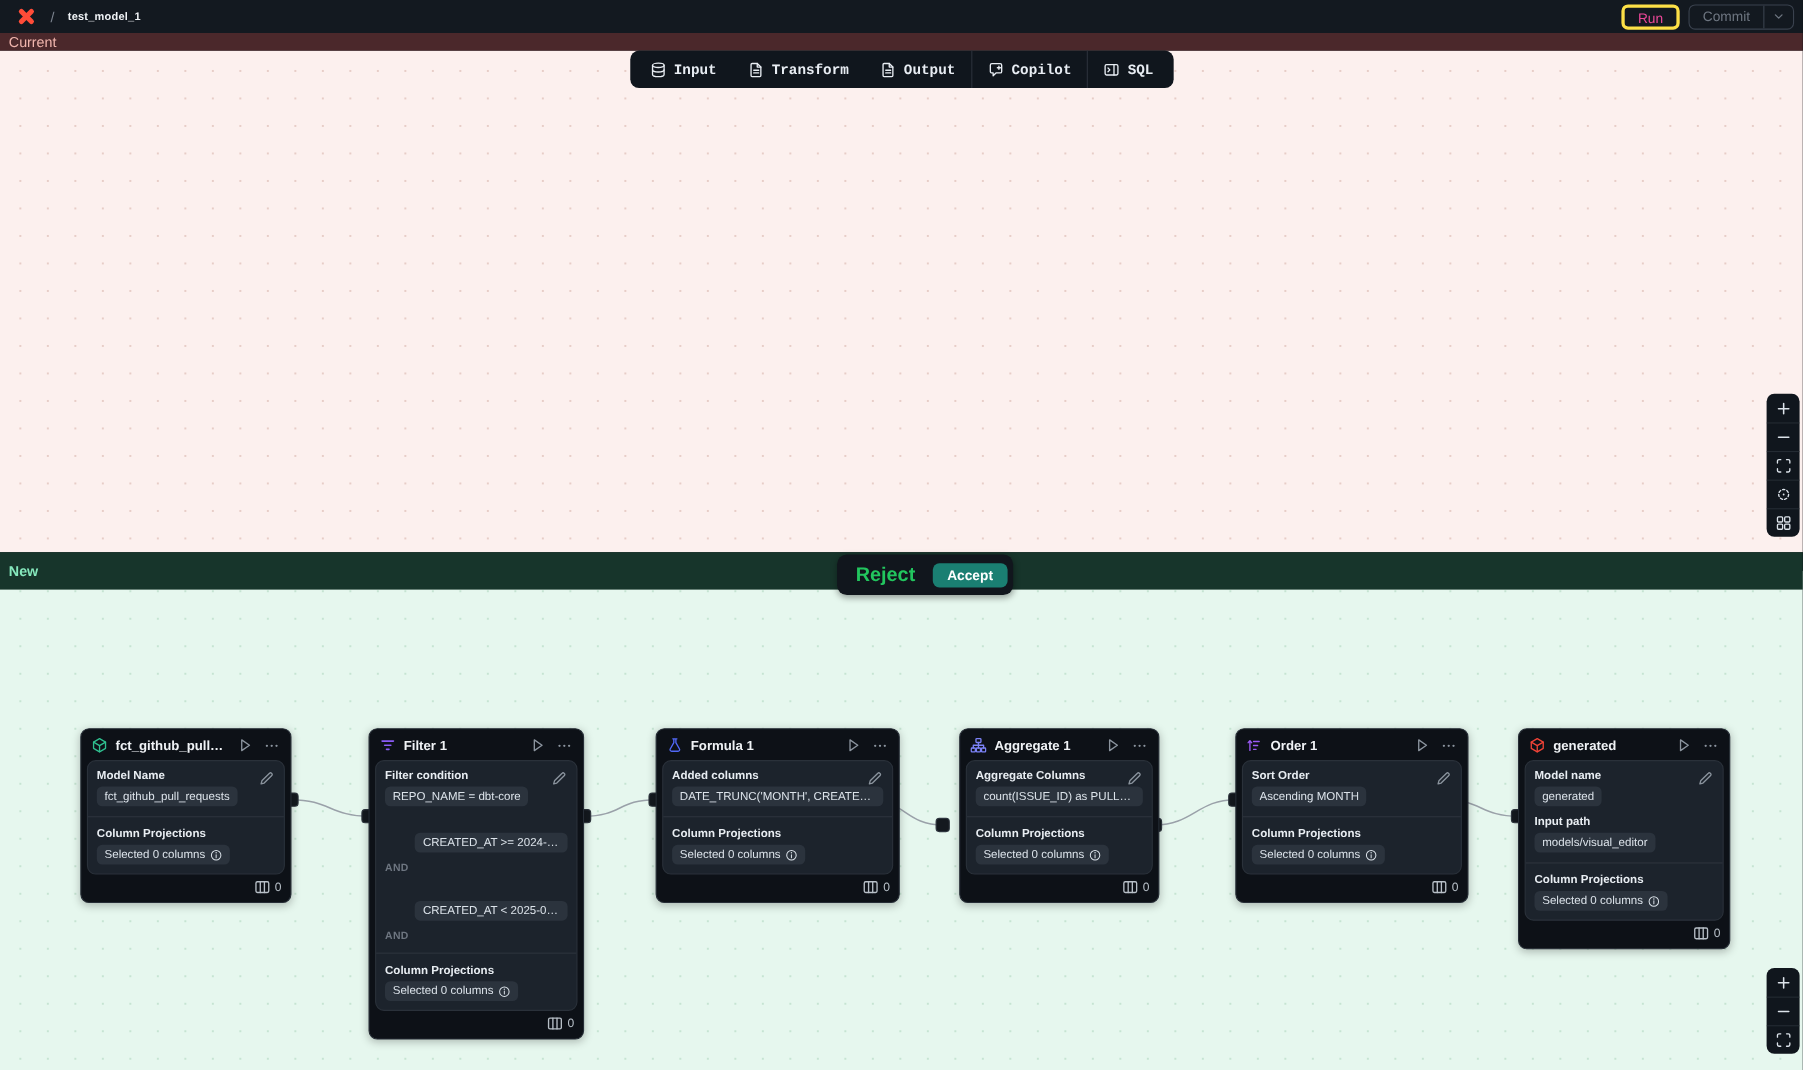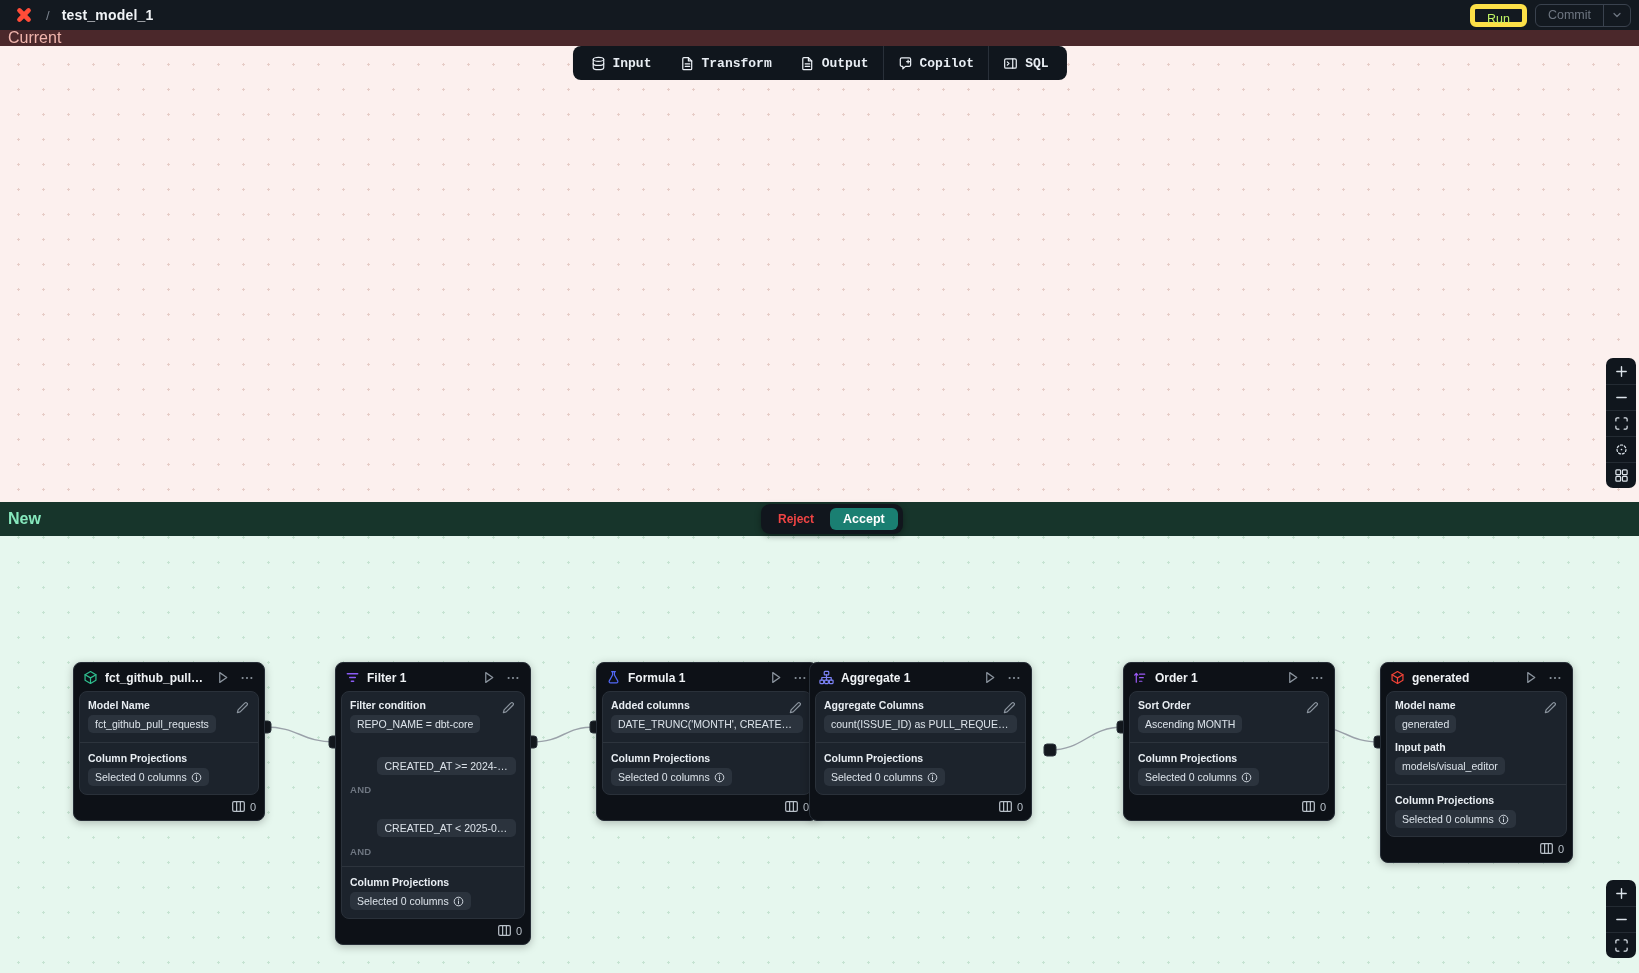--- a/index.html
+++ b/index.html
@@ -5,31 +5,31 @@
   * { box-sizing: border-box; margin: 0; padding: 0; }
   body { background: #0d1117; font-family: "Liberation Sans", sans-serif; }
   .app { position: relative; width: 1639px; height: 973px; overflow: hidden;
          background: #0d1117; color: #e6edf3; }
 
   
   .topbar { position: absolute; left: 0; top: 0; width: 100%; height: 30px;
             background: #131920; display: flex; align-items: center; padding: 0 8px 0 14px; z-index: 10; }
   .logo { display: inline-flex; margin-right: 12px; cursor: pointer; }
   .crumb-sep { color: #7d8590; font-size: 13px; margin-right: 12px; }
-  .doc-title { color: #f0f3f6; font-size: 14px; font-weight: 700; letter-spacing: .2px; }
+  .doc-title { color: #f0f3f6; font-size: 10px; font-weight: 700; letter-spacing: .2px; }
   .topbar-actions { margin-left: auto; display: flex; gap: 8px; align-items: center; }
-  .btn-ghost { background: transparent; border: 5px solid #fde047; border-radius: 6px;
-               color: #bef264; font-size: 12.5px; font-family: inherit; padding: 3px 12px; height: 23px; cursor: default; }
+  .btn-ghost { background: transparent; border: 3px solid #fde047; border-radius: 6px;
+               color: #ec4899; font-size: 12.5px; font-family: inherit; padding: 3px 12px; height: 23px; cursor: default; }
   .split { display: flex; border: 1px solid #3a424e; border-radius: 6px; overflow: hidden; height: 23px; }
   .split button { background: transparent; border: none; color: #6e7681; font-size: 12.5px;
                   font-family: inherit; padding: 3px 12px; cursor: default; display: flex; align-items: center; }
   .split .chev { border-left: 1px solid #3a424e; padding: 3px 7px; }
 
   
-  .diff-bar { position: absolute; left: 0; width: 100%; font-size: 16px; display: flex;
+  .diff-bar { position: absolute; left: 0; width: 100%; font-size: 13px; display: flex;
               align-items: center; padding-left: 8px; z-index: 4; }
   .bar-current { top: 30px; height: 16px; background: #4b282b; color: #f0b5ad; }
   .bar-new { top: 502px; height: 34px; background: #17352b; color: #86e8bd; font-weight: 700; }
   .canvas { position: absolute; left: 0; width: 100%; }
   .canvas-current { top: 46px; height: 456px; background: #fcf0ee;
       background-image: radial-gradient(circle, #e7cdc7 1.1px, transparent 1.3px);
       background-size: 25px 25px; background-position: 6px 6px; }
   .canvas-new { top: 519px; height: 454px; background: #e6f7ee;
       background-image: radial-gradient(circle, #c6e4d2 1.1px, transparent 1.3px);
       background-size: 25px 25px; background-position: 6px 6px; }
@@ -40,22 +40,22 @@
              align-items: center; padding: 0 4px; z-index: 6; }
   .tb-btn { display: flex; align-items: center; gap: 7px; background: transparent; border: none;
             color: #e8edf3; font-family: Liberation Mono, monospace; font-size: 13px; font-weight: 600;
             padding: 0 14px; height: 100%; cursor: pointer; }
   .tb-divider { width: 1px; height: 100%; background: #2b323b; }
 
   
   .review { position: absolute; left: 761px; top: 504px; background: #11161d; border-radius: 9px;
             display: flex; align-items: center; gap: 4px; padding: 4px 5px; z-index: 7;
             box-shadow: 0 2px 6px rgba(0,0,0,.35); }
-  .review .reject { background: transparent; border: none; color: #ef4444; font-family: inherit;
-                    font-size: 12px; font-weight: 600; padding: 4px 12px; cursor: pointer; }
+  .review .reject { background: transparent; border: none; color: #22c55e; font-family: inherit;
+                    font-size: 18px; font-weight: 600; padding: 4px 12px; cursor: pointer; }
   .review .accept { border: none; border-radius: 6px; color: #ffffff; font-family: inherit;
                     font-size: 12.5px; font-weight: 700; padding: 4px 13px; cursor: pointer; }
 
   
   .controls { position: absolute; right: 3px; width: 30px; background: #10161d;
               border-radius: 7px; display: flex; flex-direction: column; z-index: 6; overflow: hidden; }
   .controls.top { top: 358px; }
   .controls.bottom { top: 880px; }
   .ctl-btn { width: 30px; height: 26px; background: transparent; border: none; color: #dce3ea;
              display: flex; align-items: center; justify-content: center; cursor: pointer; }
@@ -479,21 +479,21 @@
       <div class="node-footer">
         <span class="icon">
           <svg width="15" height="15" viewBox="0 0 16 16" fill="none" stroke="currentColor" stroke-width="1.3" stroke-linecap="round" stroke-linejoin="round">
             <rect x="1.8" y="2.8" width="12.4" height="10.4" rx="1.4"></rect>
             <path d="M6 2.8v10.4M10 2.8v10.4"></path>
           </svg>
         </span>
         <span>0</span>
       </div>
     </div>
-    <div class="node" style="left: 809px; top: 662px; width: 223px;">
+    <div class="node" style="left: 872px; top: 662px; width: 182px;">
       <div class="node-header">
         <span class="icon" style="color: rgb(124, 131, 247);">
           <svg width="15" height="15" viewBox="0 0 16 16" fill="none" stroke="currentColor" stroke-width="1.3" stroke-linecap="round" stroke-linejoin="round">
             <rect x="5.6" y="1.5" width="4.8" height="3.8" rx=".8"></rect>
             <rect x="1" y="10.7" width="4" height="3.8" rx=".8"></rect>
             <rect x="6" y="10.7" width="4" height="3.8" rx=".8"></rect>
             <rect x="11" y="10.7" width="4" height="3.8" rx=".8"></rect>
             <path d="M8 5.3V8M3 10.7V8h10v2.7M8 8v2.7"></path>
           </svg>
         </span>

